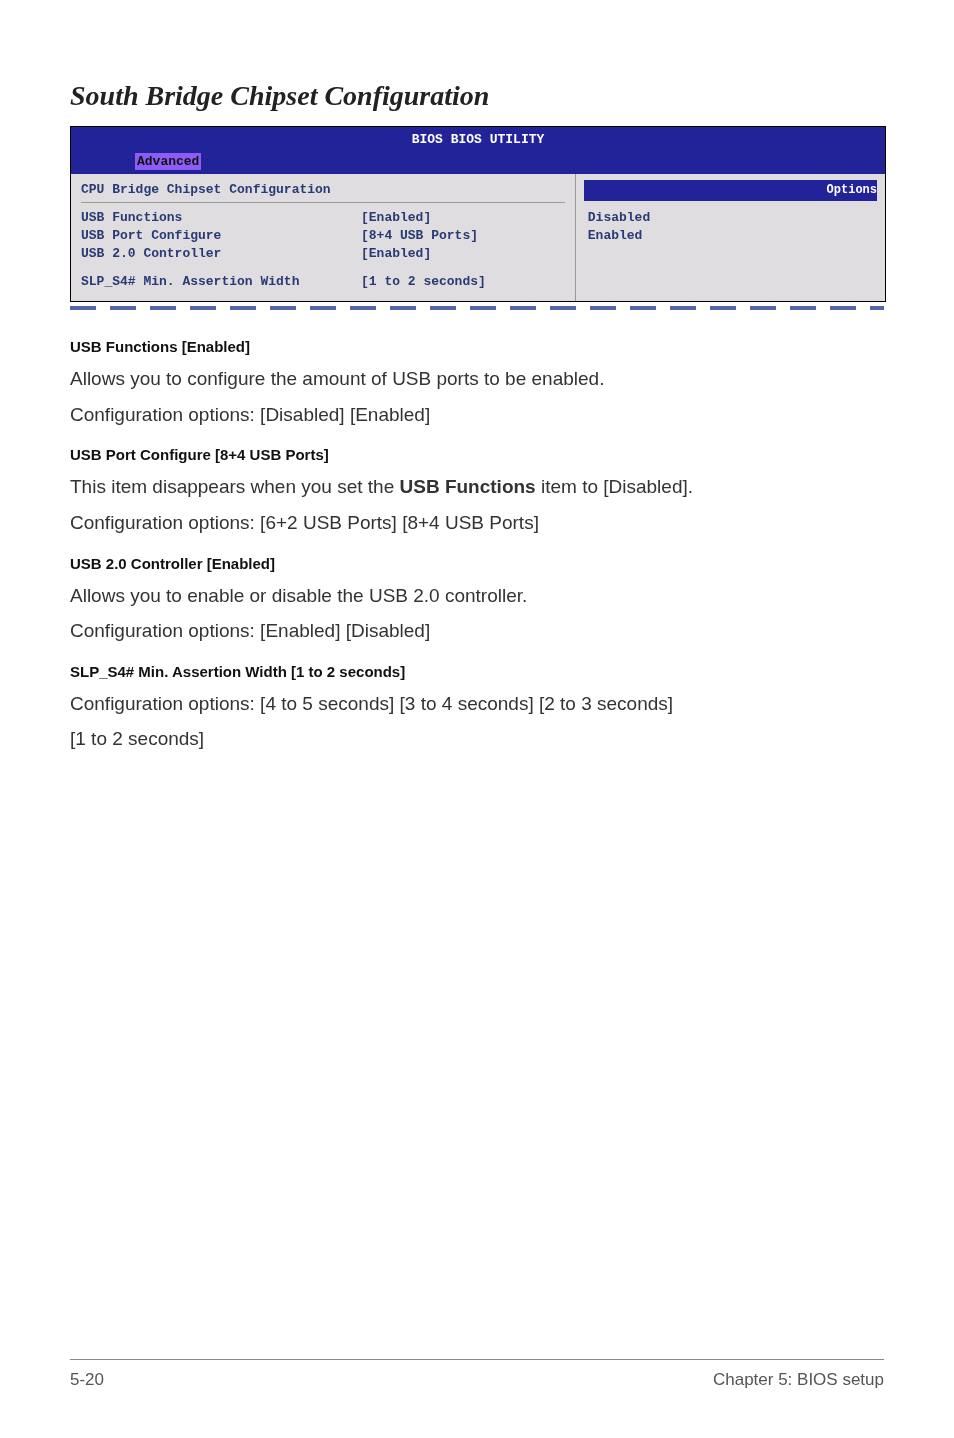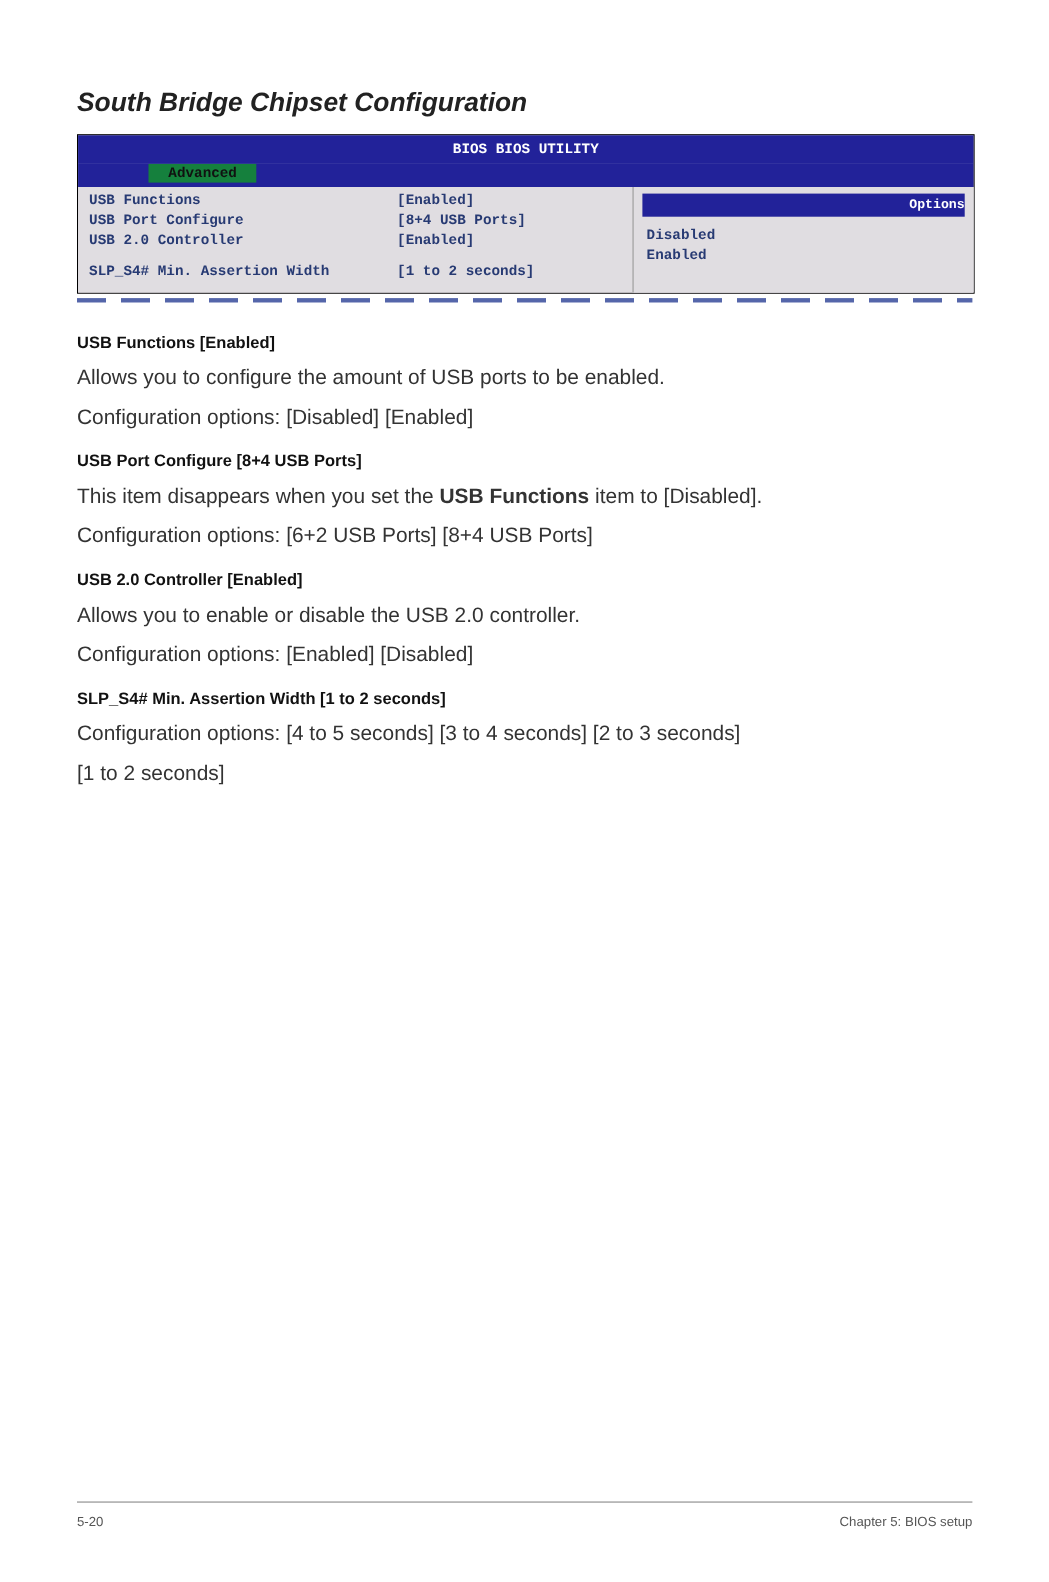--- a/index.html
+++ b/index.html
@@ -9,25 +9,26 @@
     font-family: Arial, Helvetica, sans-serif;
     width: 954px;
     height: 1438px;
     position: relative;
     box-sizing: border-box;
   }
   .page {
     padding: 80px 70px 40px 70px;
   }
   .main-heading {
-    font-size: 24px;
+    font-size: 28px;
     font-weight: bold;
     font-style: italic;
     color: #222;
     margin: 0 0 14px 0;
+    font-family: Liberation Serif, serif;
   }
   .bios-window {
     border: 1px solid #000;
     background: #e0dde1;
     width: 100%;
     padding: 0;
     font-family: "Courier New", monospace;
     font-size: 13px;
     line-height: 1.4;
     margin-bottom: 4px;
@@ -41,23 +42,23 @@
     position: relative;
   }
   .bios-tabrow {
     background: #222299;
     color: #ffffff;
     padding: 0 0 3px 64px;
     position: relative;
     top: 0;
   }
   .bios-tab-active {
-    background: #15803d;
+    background: #8b5cf6;
     color: #111;
-    padding: 1px 18px;
+    padding: 1px 2px;
     font-weight: bold;
   }
   .bios-body {
     display: flex;
     background: #e0dde1;
   }
   .bios-left {
     flex: 1.65;
     padding: 3px 10px 10px 10px;
   }
@@ -113,38 +114,39 @@
   }
   .footer {
     position: absolute;
     bottom: 48px;
     left: 70px;
     right: 70px;
     border-top: 1px solid #888;
     display: flex;
     justify-content: space-between;
     padding-top: 10px;
-    font-size: 12px;
+    font-size: 17px;
     color: #555;
   }
   .bios-row.gap { margin-top: 10px; }
 </style>
 </head>
 <body>
 
 <div class="page">
   <h2 class="main-heading">South Bridge Chipset Configuration</h2>
 
   <div class="bios-window">
     <div class="bios-titlebar">BIOS BIOS UTILITY</div>
     <div class="bios-tabrow">
       <span class="bios-tab-active">Advanced</span>
     </div>
     <div class="bios-body">
       <div class="bios-left">
+        <div class="bios-panel-title">CPU Bridge Chipset Configuration</div>
 
         <div class="bios-row">
           <span class="label">USB Functions</span>
           <span class="value">[Enabled]</span>
         </div>
         <div class="bios-row">
           <span class="label">USB Port Configure</span>
           <span class="value">[8+4 USB Ports]</span>
         </div>
         <div class="bios-row">

